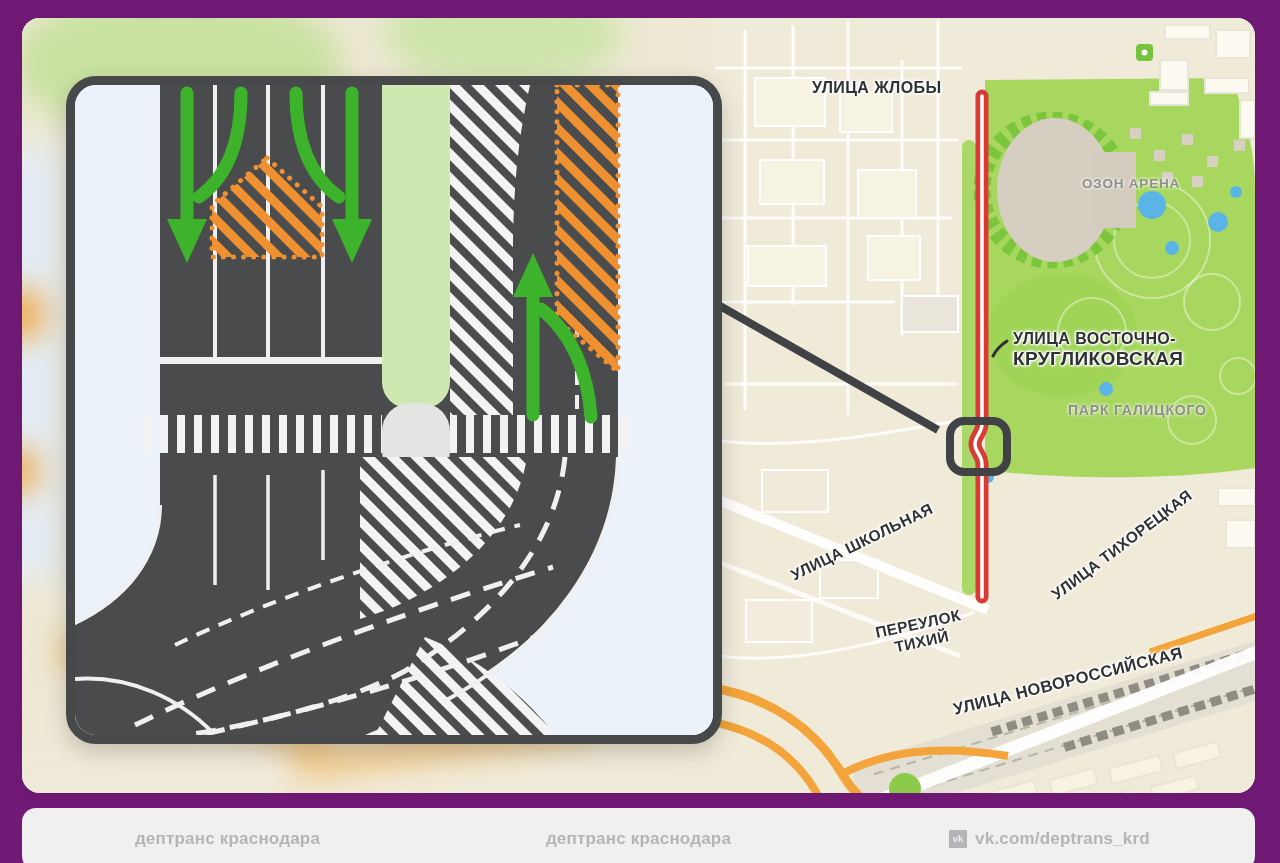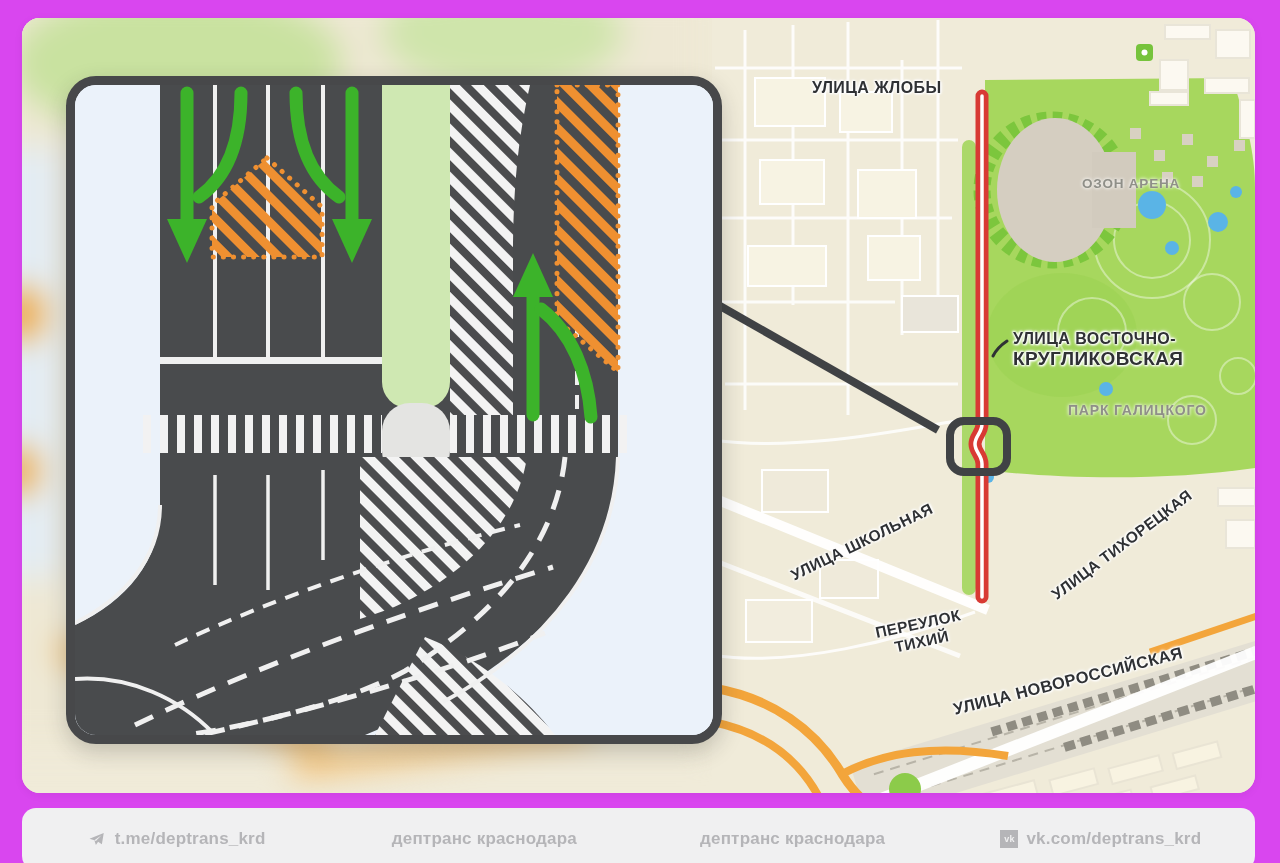--- a/index.html
+++ b/index.html
@@ -1,17 +1,17 @@
 <!DOCTYPE html>
 <html><head>
 <meta charset="utf-8">
 <style>
   html,body{margin:0;padding:0;background:#ffffff;width:1280px;height:863px;overflow:hidden;
     font-family:"Liberation Sans",sans-serif;}
-  .stage{position:relative;width:1280px;height:863px;background:#d946ef;}
+  .stage{position:relative;width:1280px;height:863px;background:#701a75;}
   .card{position:absolute;left:22px;top:18px;width:1233px;height:775px;border-radius:18px;
     overflow:hidden;background:#f0ebd9;box-shadow:0 2px 10px rgba(0,0,0,.06);}
   .map-svg{position:absolute;left:0;top:0;width:1233px;height:775px;}
   .blur-zone{position:absolute;left:0;top:0;width:690px;height:775px;overflow:hidden;}
   .blur-inner{position:absolute;left:-30px;top:-30px;width:750px;height:835px;filter:blur(16px);}
   .blob{position:absolute;border-radius:50%;}
   .bar{position:absolute;}
   
   .inset{position:absolute;left:44px;top:58px;width:656px;height:668px;box-sizing:border-box;
     border:9px solid #47484a;border-radius:30px;overflow:hidden;background:#ebf2fa;
@@ -279,28 +279,20 @@
       <div>ТИХИЙ</div>
     </div>
 
     <div class="lbl rot" style="left:1100px;top:527px;font-size:15.5px;transform:translate(-50%,-50%) rotate(-37deg);">УЛИЦА ТИХОРЕЦКАЯ</div>
 
     <div class="lbl rot" style="left:1046px;top:663px;font-size:16.5px;transform:translate(-50%,-50%) rotate(-14deg);">УЛИЦА НОВОРОССИЙСКАЯ</div>
   </div>
 
   <div class="footer">
     <a class="item">
-      <span class="ficon">
-        <svg width="18" height="18" viewBox="0 0 24 24">
-            <path fill="#b5b5b8" d="M21,4 L2,11.5 L8.5,13.5 L10.5,20 L13.5,15.5 L18.5,19 Z M8.5,13.5 L18,7 L10.5,14.8 Z"></path>
-          </svg>
-      </span>
-      <span>t.me/deptrans_krd</span>
-    </a>
-    <a class="item">
       <span>дептранс краснодара</span>
     </a>
     <a class="item">
       <span>дептранс краснодара</span>
     </a>
     <a class="item">
       <span class="vkbox">vk</span>
       <span>vk.com/deptrans_krd</span>
     </a>
   </div>

